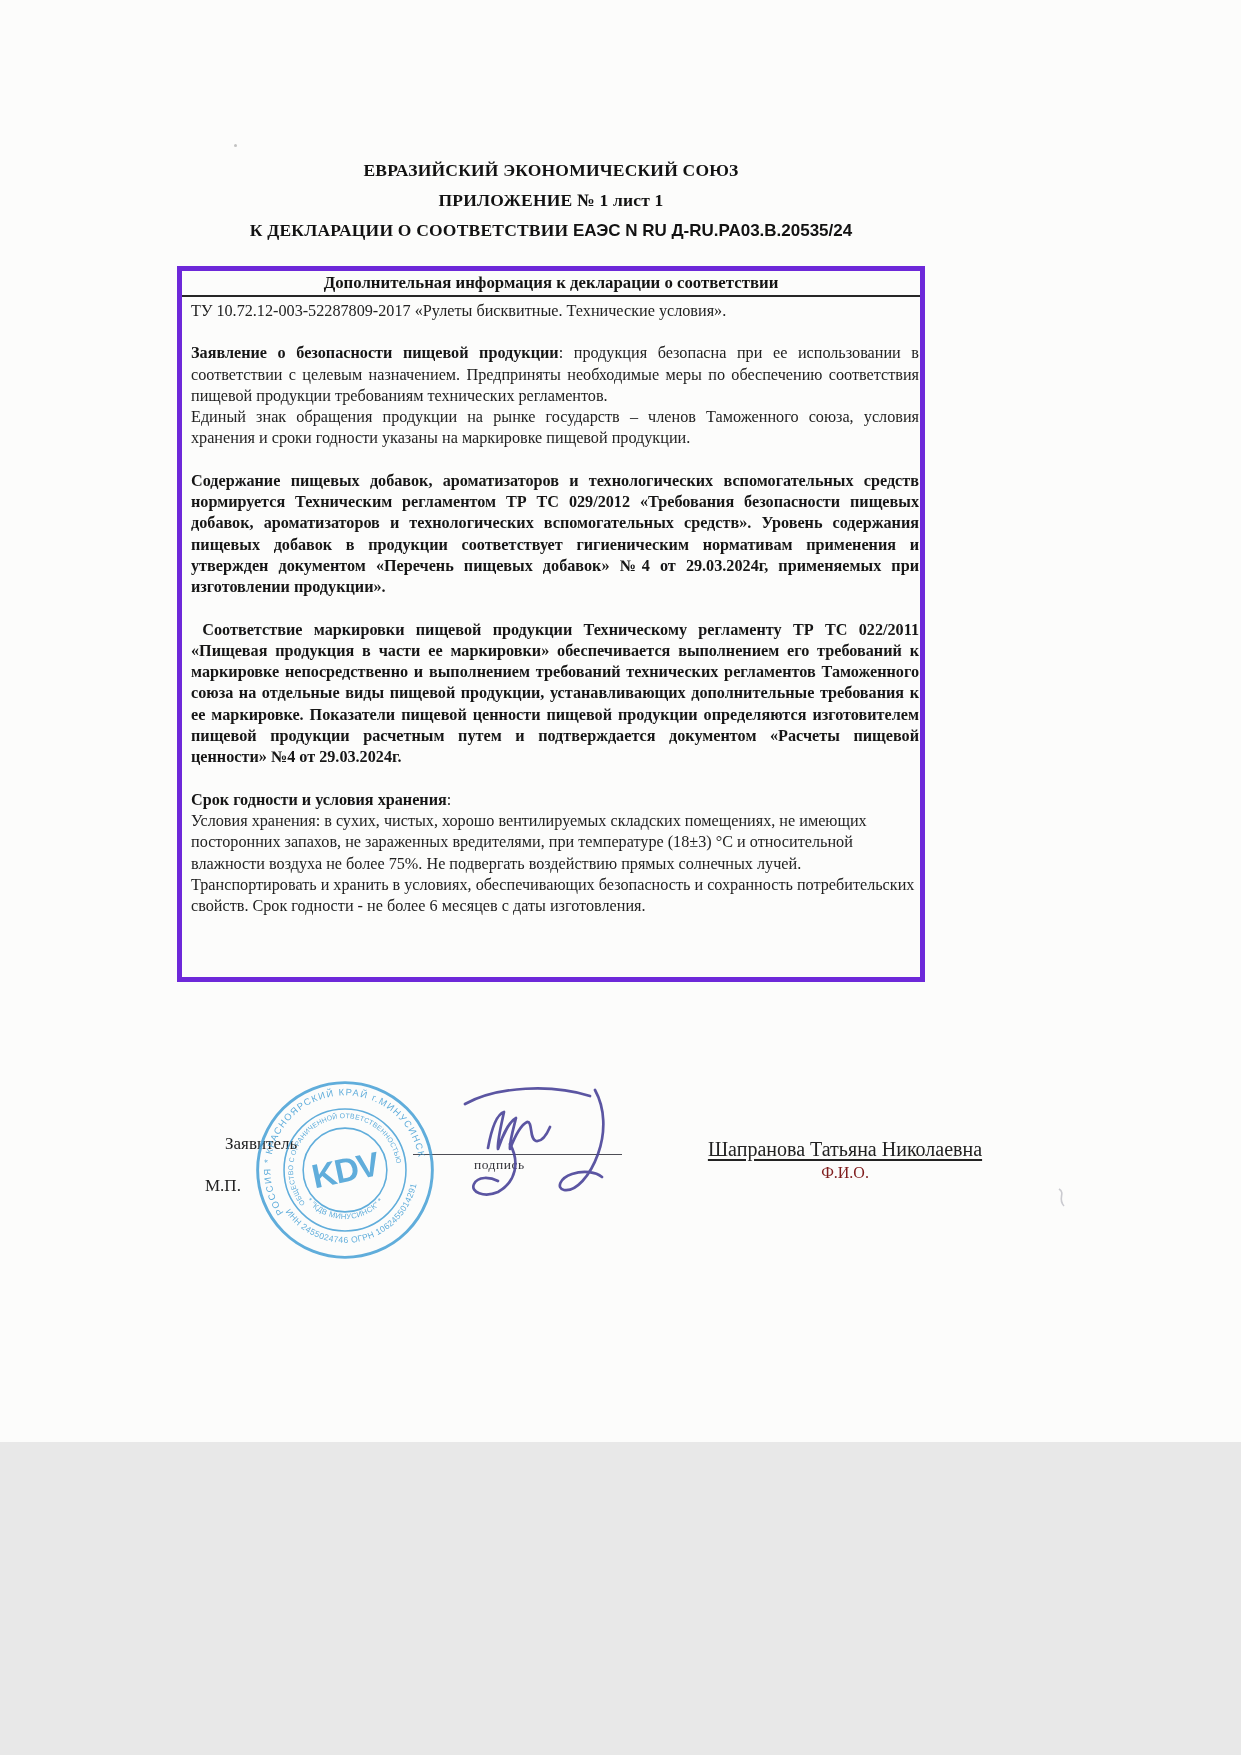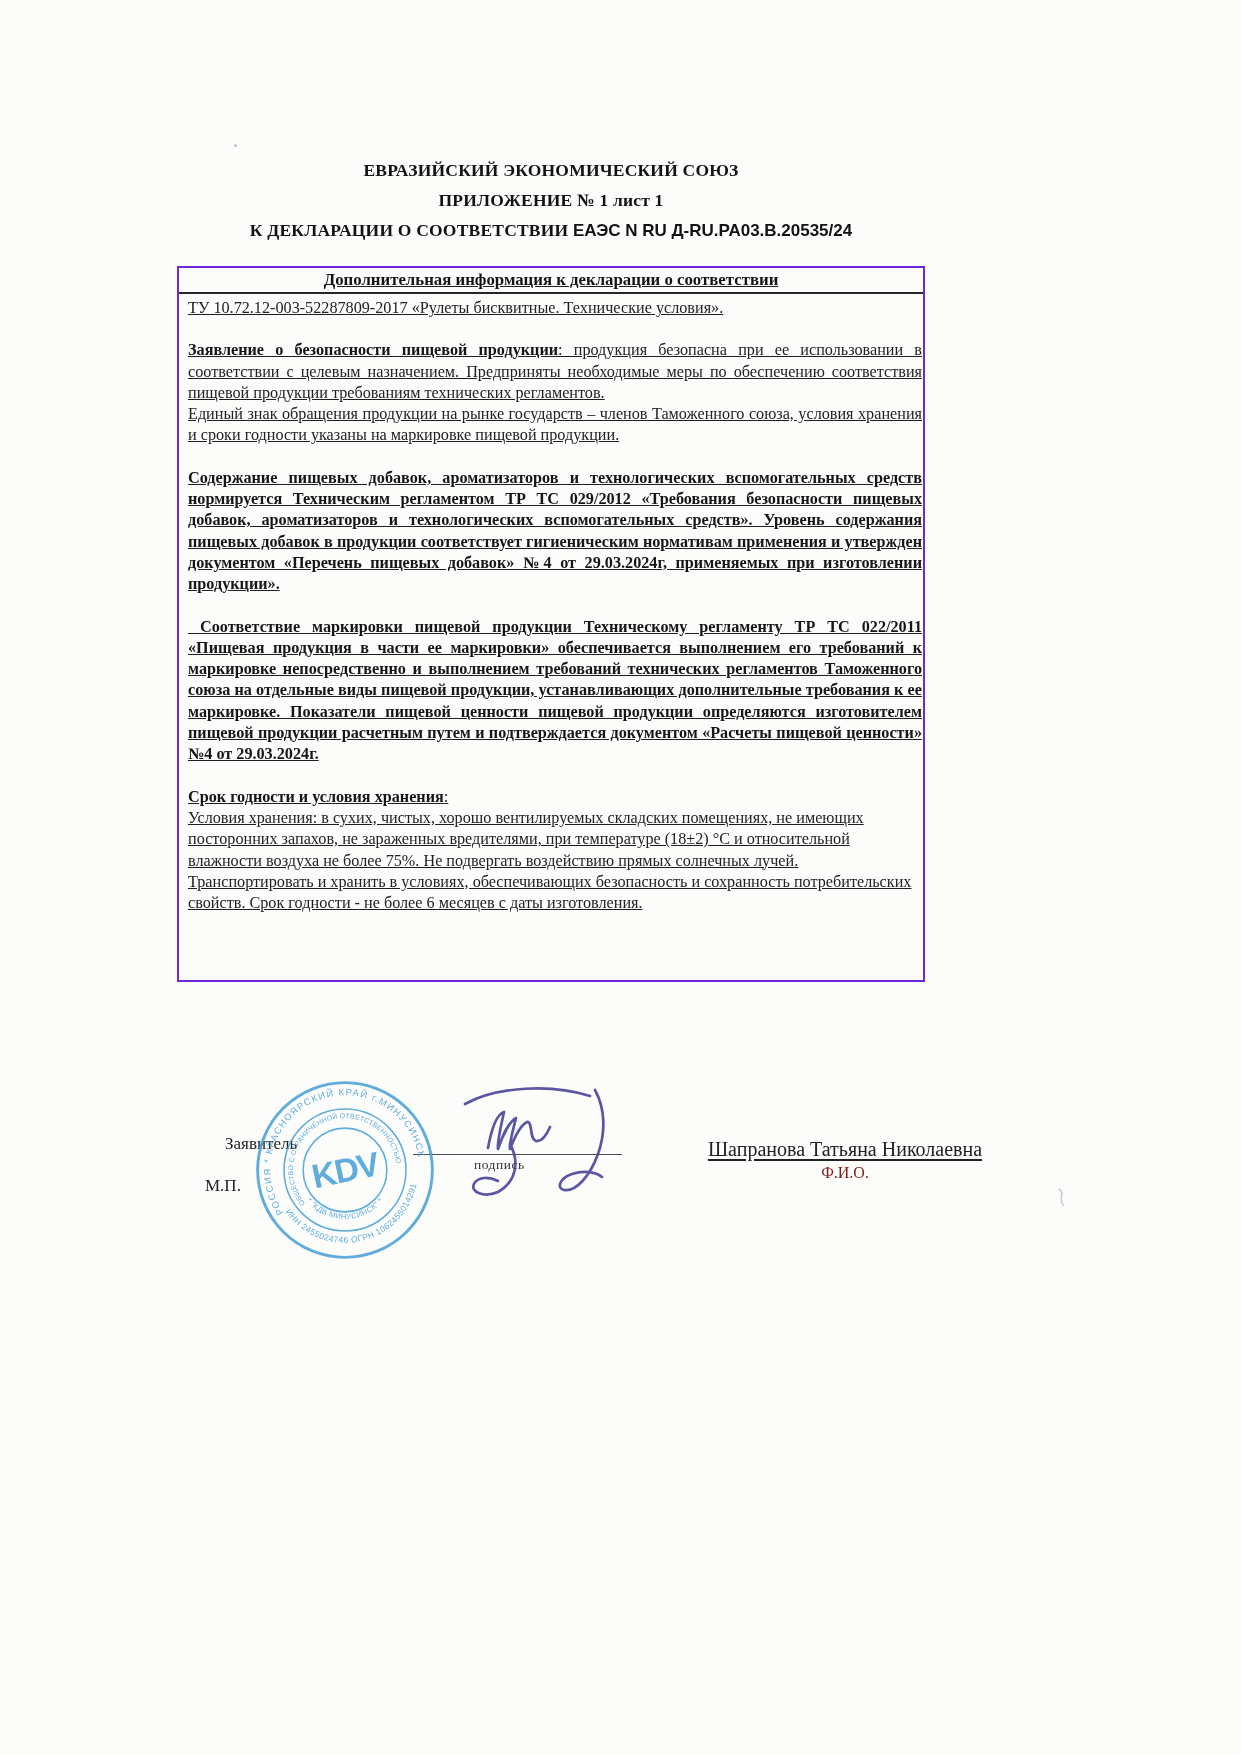--- a/index.html
+++ b/index.html
@@ -1,35 +1,35 @@
 <!DOCTYPE html>
 <html lang="ru"><head>
 <meta charset="utf-8">
 <style>
   html,body{margin:0;padding:0;background:#e8e8e8;}
   .page{
     position:relative;
-    width:1241px;height:1755px;
+    width:1241px;height:1442px;
     margin:0 auto;
     background:#fcfcfb;
     font-family:"Liberation Serif","DejaVu Serif",serif;
     color:#1e1e1e;
     overflow:hidden;
   }
   
   .hdr{
     position:absolute;left:177px;top:160px;width:748px;
     text-align:center;font-weight:bold;color:#121212;
   }
   .hdr-line{font-size:17.5px;line-height:20px;margin:0 0 10px 0;letter-spacing:.2px;}
   .hdr .sans{font-family:"Liberation Sans","DejaVu Sans",sans-serif;font-size:17px;letter-spacing:0;}
   
   .info-box{
     position:absolute;left:177px;top:266px;width:748px;height:716px;
-    border:2px solid #6d28d9;box-sizing:border-box;background:transparent;text-decoration:underline;
+    border:5px solid #6d28d9;box-sizing:border-box;background:transparent;
   }
   .box-title{
     font-weight:bold;text-align:center;font-size:16.8px;line-height:24px;
     border-bottom:2px solid #262626;color:#141414;
   }
   .box-content{
     padding:4px 1px 10px 9px;font-size:16.2px;line-height:21.3px;color:#222;
   }
   .para{margin:0;text-align:left;}
   .para.just{text-align:justify;}
@@ -66,21 +66,21 @@
 
   <div class="info-box">
     <div class="box-title">Дополнительная информация к декларации о соответствии</div>
     <div class="box-content">
         <p class="para gap"><span>ТУ 10.72.12-003-52287809-2017 «Рулеты бисквитные. Технические условия».</span></p>
         <p class="para just"><span class="b">Заявление о безопасности пищевой продукции</span><span>: продукция безопасна при ее использовании в соответствии с целевым назначением. Предприняты необходимые меры по обеспечению соответствия пищевой продукции требованиям технических регламентов.</span></p>
         <p class="para just gap"><span>Единый знак обращения продукции на рынке государств – членов Таможенного союза, условия хранения и сроки годности указаны на маркировке пищевой продукции.</span></p>
         <p class="para just gap"><span class="b">Содержание пищевых добавок, ароматизаторов и технологических вспомогательных средств нормируется Техническим регламентом ТР ТС 029/2012 «Требования безопасности пищевых добавок, ароматизаторов и технологических вспомогательных средств». Уровень содержания пищевых добавок в продукции соответствует гигиеническим нормативам применения и утвержден документом «Перечень пищевых добавок» №4 от 29.03.2024г, применяемых при изготовлении продукции».</span></p>
         <p class="para just gap"><span class="b">&nbsp;Соответствие маркировки пищевой продукции Техническому регламенту ТР ТС 022/2011 «Пищевая продукция в части ее маркировки» обеспечивается выполнением его требований к маркировке непосредственно и выполнением требований технических регламентов Таможенного союза на отдельные виды пищевой продукции, устанавливающих дополнительные требования к ее маркировке. Показатели пищевой ценности пищевой продукции определяются изготовителем пищевой продукции расчетным путем и подтверждается документом «Расчеты пищевой ценности» №4 от 29.03.2024г.</span></p>
         <p class="para"><span class="b">Срок годности и условия хранения</span><span>:</span></p>
-        <p class="para"><span>Условия хранения: в сухих, чистых, хорошо вентилируемых складских помещениях, не имеющих посторонних запахов, не зараженных вредителями, при температуре (18±2) °С и относительной влажности воздуха не более 75%. Не подвергать воздействию прямых солнечных лучей.</span></p>
+        <p class="para"><span>Условия хранения: в сухих, чистых, хорошо вентилируемых складских помещениях, не имеющих посторонних запахов, не зараженных вредителями, при температуре (18±3) °С и относительной влажности воздуха не более 75%. Не подвергать воздействию прямых солнечных лучей.</span></p>
         <p class="para"><span>Транспортировать и хранить в условиях, обеспечивающих безопасность и сохранность потребительских свойств. Срок годности - не более 6 месяцев с даты изготовления.</span></p>
       </div>
   </div>
 
   <div class="lab" style="left:225px;top:1134px;">Заявитель</div>
   <div class="lab" style="left:205px;top:1176px;">М.П.</div>
 
   <div class="sig-line"></div>
   <div class="sig-caption">подпись</div>
 

